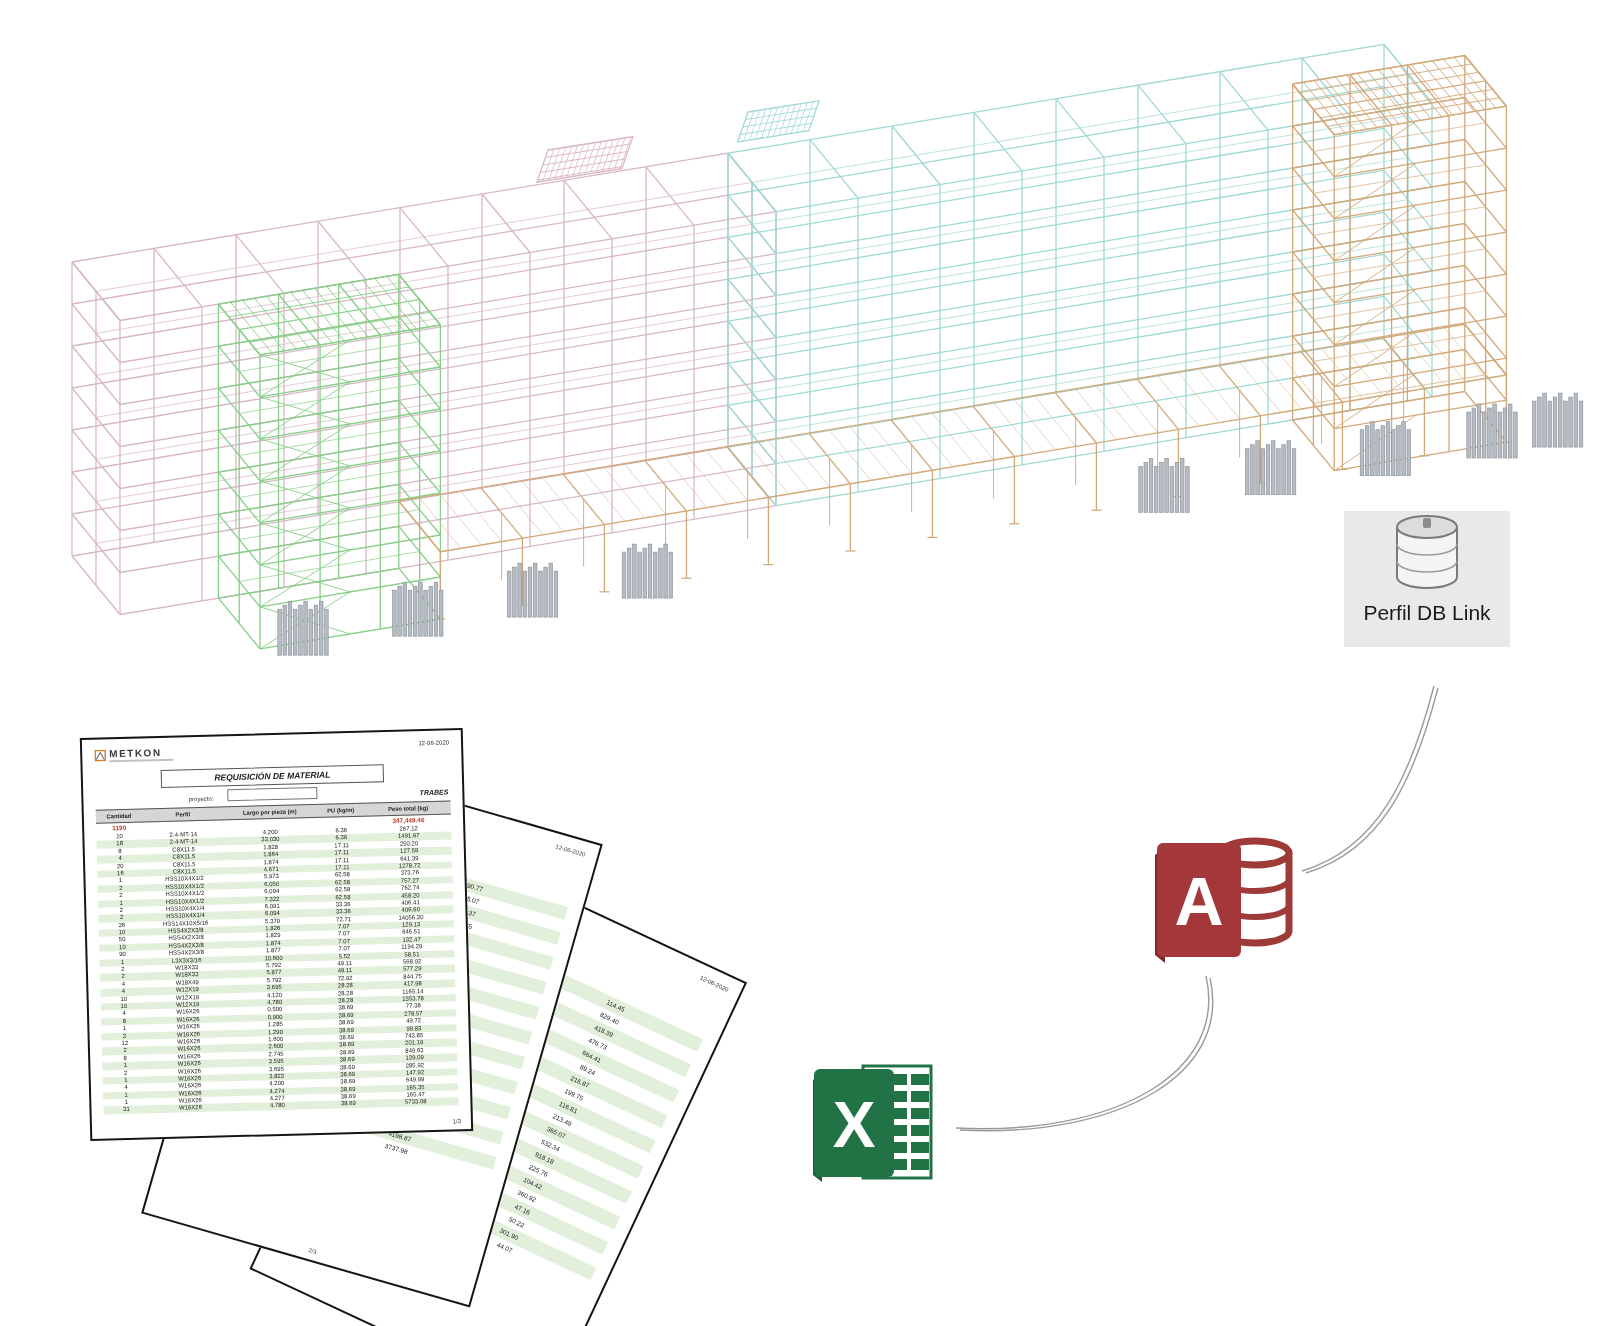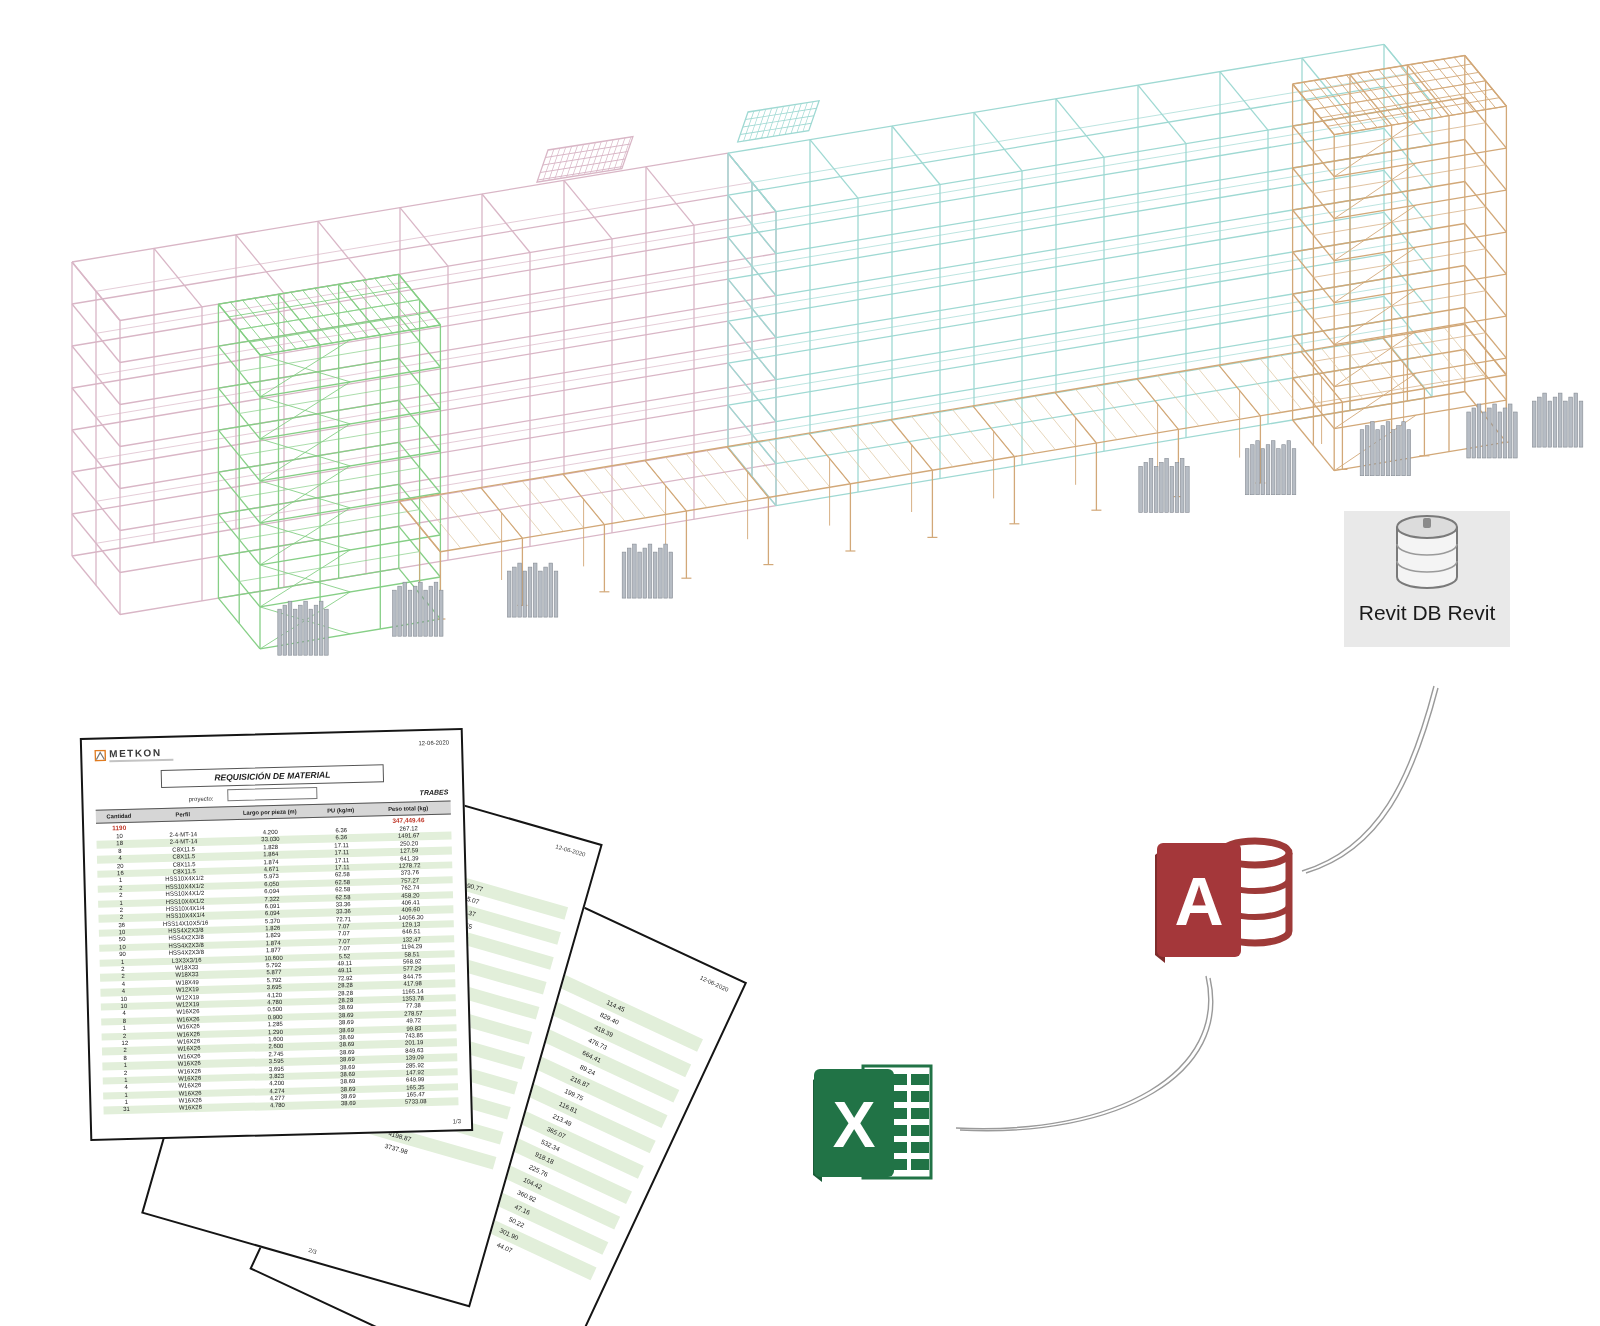--- a/index.html
+++ b/index.html
@@ -642,21 +642,21 @@
     </svg>
 
 <div class="revit-panel">
   <svg width="96" height="88" viewBox="0 0 96 88">
     <path d="M18,16 L18,66 A30,11 0 0 0 78,66 L78,16" fill="#f4f4f4" stroke="#7a7a7a" stroke-width="2"></path>
     <path d="M18,33 A30,11 0 0 0 78,33" fill="none" stroke="#9a9a9a" stroke-width="1.6"></path>
     <path d="M18,50 A30,11 0 0 0 78,50" fill="none" stroke="#9a9a9a" stroke-width="1.6"></path>
     <ellipse cx="48" cy="16" rx="30" ry="11" fill="#dcdcdc" stroke="#7a7a7a" stroke-width="2"></ellipse>
     <rect x="44" y="7" width="8" height="10" rx="2" fill="#8b8b8b"></rect>
   </svg>
-  <div class="revit-label">Revit DB Revit</div>
+  <div class="revit-label">Perfil DB Link</div>
 </div>
 
 <div class="page page3">
   <div class="p2-date">12-06-2020</div>
   <div class="rows3" id="p3-rows">
         <div class="r3 alt">
           <span class="c0">2.872</span>
           <span class="c1">39.85</span>
           <span class="c2">114.45</span>
         </div>

